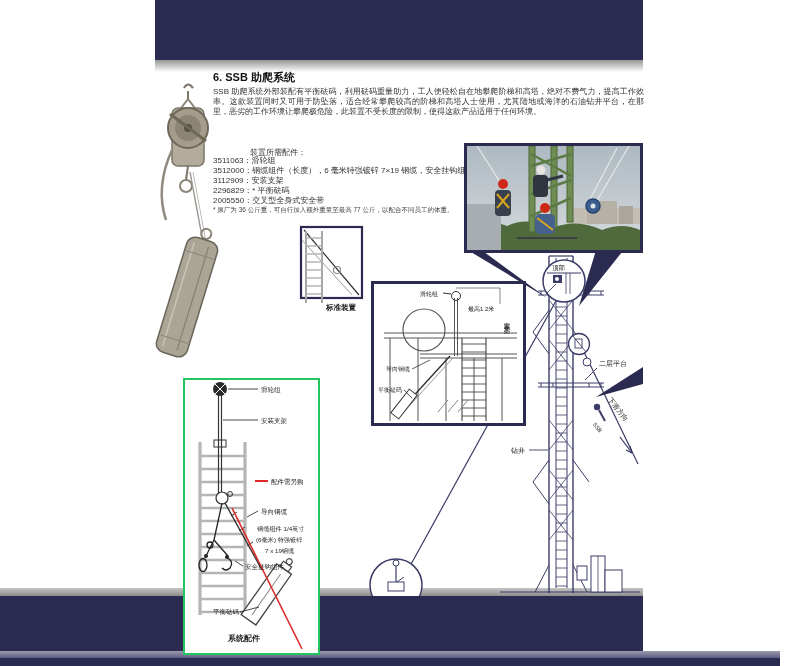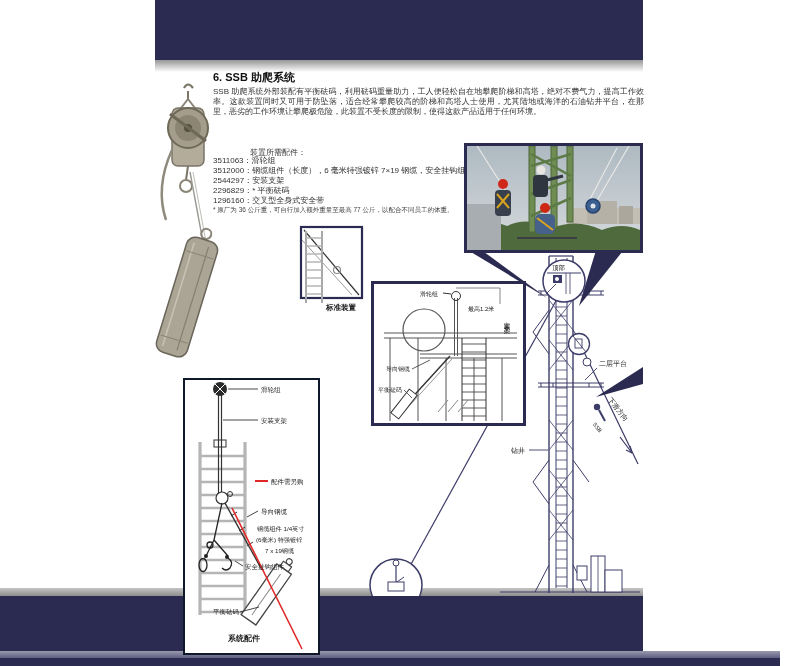--- a/index.html
+++ b/index.html
@@ -21,21 +21,21 @@
   .para{left:213px;width:431px;font-size:8px;line-height:10px;text-align:justify;color:#333;z-index:1;}
   .p1{top:87px;} .p2{top:121px;}
   .parts-head{left:213px;top:147px;font-size:8px;color:#333;z-index:1;margin-left:37px;}
   .parts{left:213px;top:156px;width:431px;font-size:8px;line-height:9.9px;color:#333;z-index:1;}
   .footnote{left:213px;top:206px;width:431px;font-size:6.5px;color:#444;z-index:1;}
   
   .frame{box-sizing:border-box;background:#fff;}
   .bracket-box{left:371px;top:281px;width:155px;height:145px;border:3px solid #2b2b52;z-index:2;}
   .photo-box{left:464px;top:143px;width:179px;height:110px;border:3px solid #2b2b52;
              background:#b9c3ca;z-index:2;}
-  .system-box{left:183px;top:378px;width:137px;height:277px;border:2px solid #0f172a;z-index:4;}
+  .system-box{left:183px;top:378px;width:137px;height:277px;border:2px solid #22c55e;z-index:4;}
   .vlabel{position:absolute;left:128px;top:32px;writing-mode:vertical-rl;letter-spacing:2px;
           font-size:6.5px;color:#222;}
   svg{display:block;}
   svg text{font-family:"Liberation Sans",sans-serif;fill:#222;}
   .svg-layer{z-index:1;}
 </style>
 </head>
 <body>
 
 <div class="page">
@@ -43,23 +43,23 @@
   <div class="abs hdr-band"></div>
   <div class="abs hdr-shade"></div>
   <div class="abs bot-gray"></div>
 
   <div class="abs title">6. SSB 助爬系统</div>
   <div class="abs para p1">SSB 助爬系统外部装配有平衡砝码，利用砝码重量助力，工人便轻松自在地攀爬阶梯和高塔，绝对不费气力，提高工作效率。这款装置同时又可用于防坠落，适合经常攀爬较高的阶梯和高塔人士使用，尤其陆地或海洋的石油钻井平台，在那里，恶劣的工作环境让攀爬极危险，此装置不受长度的限制，使得这款产品适用于任何环境。</div>
   <div class="abs parts-head">装置所需配件：</div>
   <div class="abs parts">
     <div>3511063：滑轮组</div>
     <div>3512000：钢缆组件（长度），6 毫米特强镀锌 7×19 钢缆，安全挂钩组件</div>
-    <div>2544297：安装支架</div>
+    <div>3112909：安装支架</div>
     <div>2296829：* 平衡砝码</div>
-    <div>1296160：交叉型全身式安全带</div>
+    <div>2005550：交叉型全身式安全带</div>
   </div>
   <div class="abs footnote">* 原厂为 36 公斤重，可自行加入额外重量至最高 77 公斤，以配合不同员工的体重。</div>
 
   <svg class="abs svg-layer" style="left:140px;top:80px" width="105" height="295" viewBox="140 80 105 295">
     <g>
       <path d="M184,88 q4,-7 9,0" fill="none" stroke="#7c7668" stroke-width="2.2"></path>
       <line x1="188" y1="91" x2="188" y2="99" stroke="#7c7668" stroke-width="2"></line>
       <line x1="188" y1="99" x2="178" y2="112" stroke="#8a8476" stroke-width="2"></line>
       <line x1="188" y1="99" x2="198" y2="112" stroke="#8a8476" stroke-width="2"></line>
       <rect x="172" y="108" width="32" height="58" rx="6" fill="#b3ac9b" stroke="#7a7468" stroke-width="1.5"></rect>

